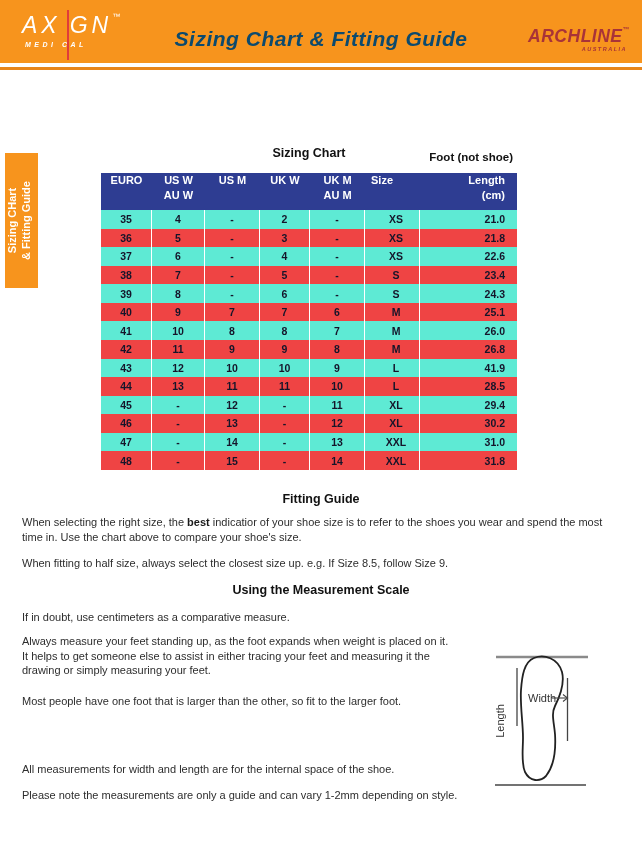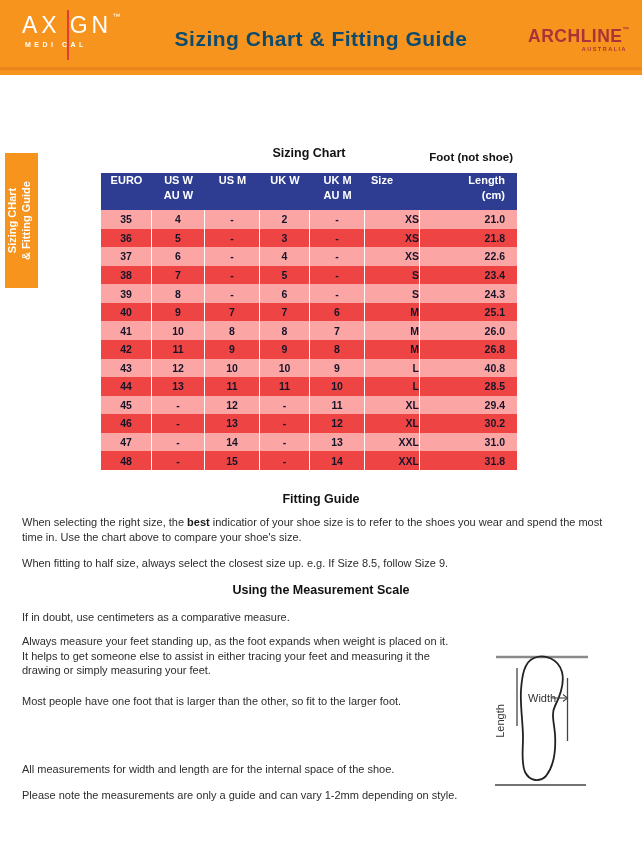--- a/index.html
+++ b/index.html
@@ -7,22 +7,23 @@
   body {
     position:relative;
     background:#ffffff;
     font-family:"Liberation Sans", sans-serif;
     color:#2d2d2d;
     overflow:hidden;
   }
 
   
   .top-bar {
-    position:absolute; left:0; top:0; width:642px; height:75px;
+    position:absolute; left:0; top:0; width:642px; height:63px;
     background:#F7941D;
+    font-style:italic;
   }
   .top-underline {
     position:absolute; left:0; top:67px; width:642px; height:3px;
     background:#E8861B;
   }
   .axign-logo { position:absolute; left:22px; top:12px; width:120px; height:46px; color:#fff; }
   .axign-name { font-size:23px; font-weight:400; letter-spacing:4px; white-space:nowrap; }
   .axign-gap { display:inline-block; width:9px; }
   .axign-tm { font-size:8px; vertical-align:top; letter-spacing:0; }
   .axign-sub { font-size:7px; font-weight:bold; letter-spacing:3.5px; margin-top:2px; padding-left:3px; white-space:nowrap; }
@@ -74,23 +75,23 @@
     background:#2E3D92; color:#fff; font-size:11px; font-weight:bold;
     height:37px; vertical-align:top; text-align:center;
   }
   table.sizing thead th .l1, table.sizing thead th .l2 { height:15px; line-height:15px; }
   table.sizing thead th:nth-child(6) { text-align:left; padding-left:6px; }
   table.sizing thead th:nth-child(7) { text-align:right; padding-right:12px; }
   table.sizing tbody td {
     height:18.57px; font-size:10.5px; font-weight:bold; color:#15152a;
     text-align:center; border-right:1px solid #ffffff;
   }
-  table.sizing tbody td:nth-child(6){ text-align:right; padding-left:8px; }
+  table.sizing tbody td:nth-child(6){ text-align:center; padding-left:8px; }
   table.sizing tbody td:nth-child(7){ text-align:right; padding-right:12px; border-right:none; }
-  tr.row-a td { background:#fca5a5; }
+  tr.row-a td { background:#5eead4; }
   tr.row-b td { background:#ef4444; }
 
   
   .h-center {
     position:absolute; left:0; right:0; text-align:center;
     font-size:12.5px; font-weight:bold; color:#111;
   }
   .para {
     position:absolute; left:22px;
     font-size:11px; line-height:14.5px; color:#2d2d2d;
@@ -233,21 +234,21 @@
         <td>M</td>
         <td>26.8</td>
       </tr>
       <tr class="row-a">
         <td>43</td>
         <td>12</td>
         <td>10</td>
         <td>10</td>
         <td>9</td>
         <td>L</td>
-        <td>40.8</td>
+        <td>41.9</td>
       </tr>
       <tr class="row-b">
         <td>44</td>
         <td>13</td>
         <td>11</td>
         <td>11</td>
         <td>10</td>
         <td>L</td>
         <td>28.5</td>
       </tr>

